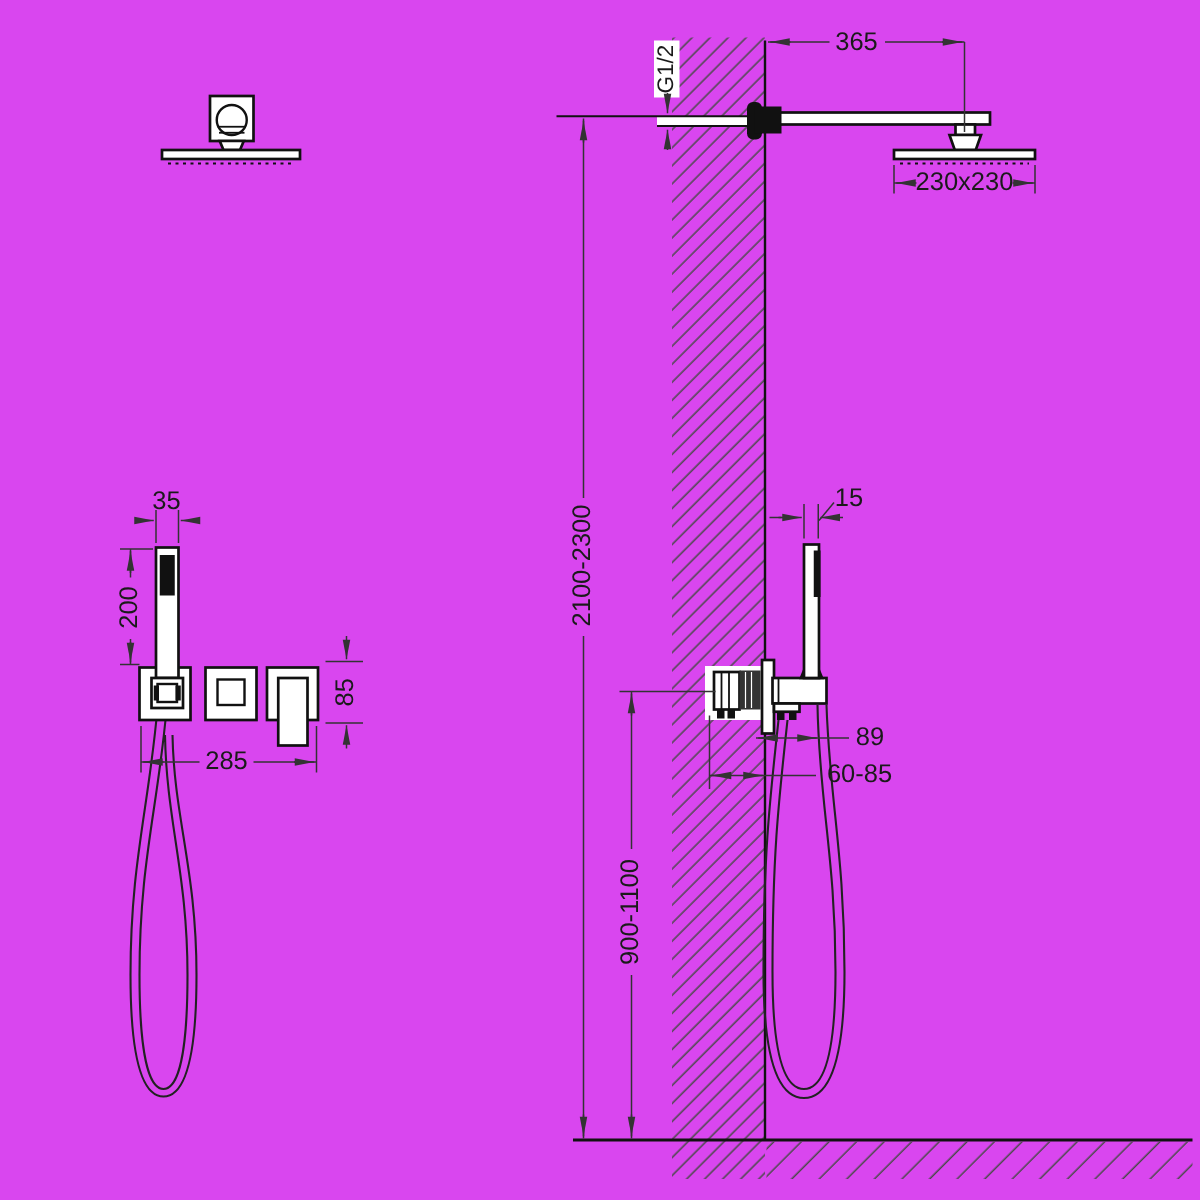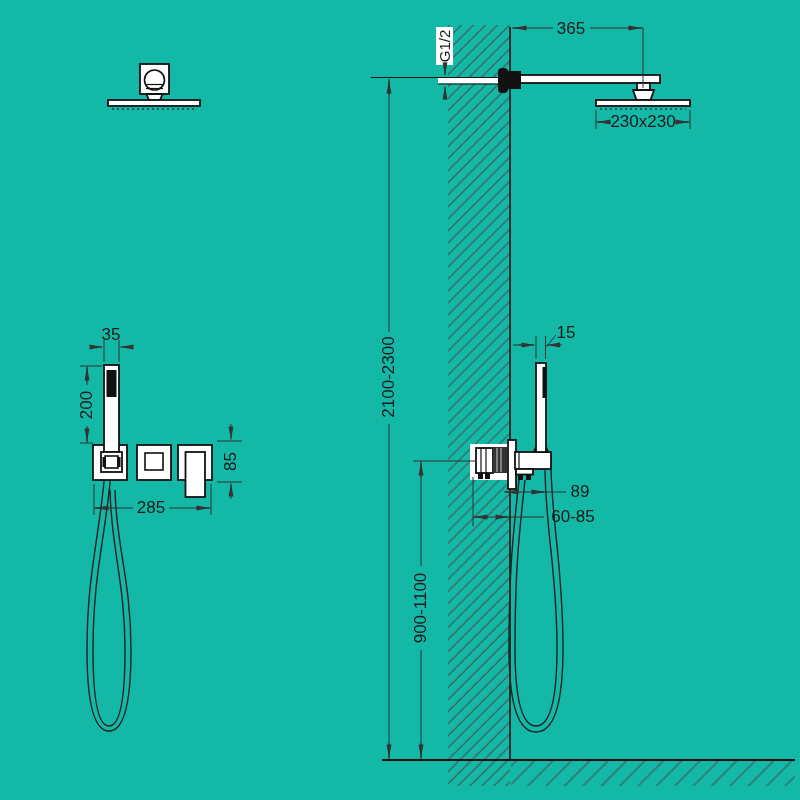--- a/index.html
+++ b/index.html
@@ -1,16 +1,16 @@
 <!DOCTYPE html>
 <html><head>
 <meta charset="utf-8">
 <style>
   html,body{margin:0;padding:0;background:#fff;}
-  .canvas{position:relative;width:800px;height:800px;background:#14b8a6;overflow:hidden;text-align:center;}
+  .canvas{position:relative;width:800px;height:800px;background:#d946ef;overflow:hidden;text-align:center;}
   svg{display:block;}
   svg text{font-family:"Liberation Sans","DejaVu Sans",sans-serif;font-size:17px;fill:#1a1a1a;}
   svg text.small{font-size:15px;}
   .obj{stroke:#111;fill:none;stroke-width:1.6;}
   .obj2{stroke:#111;fill:#fff;stroke-width:1.8;}
   .thin{stroke:#111;fill:none;stroke-width:1.2;}
   .dim{stroke:#333;fill:none;stroke-width:1;}
   .hose{stroke:#222;fill:none;stroke-width:1.4;}
   .blk{fill:#111;stroke:none;}
 </style>

